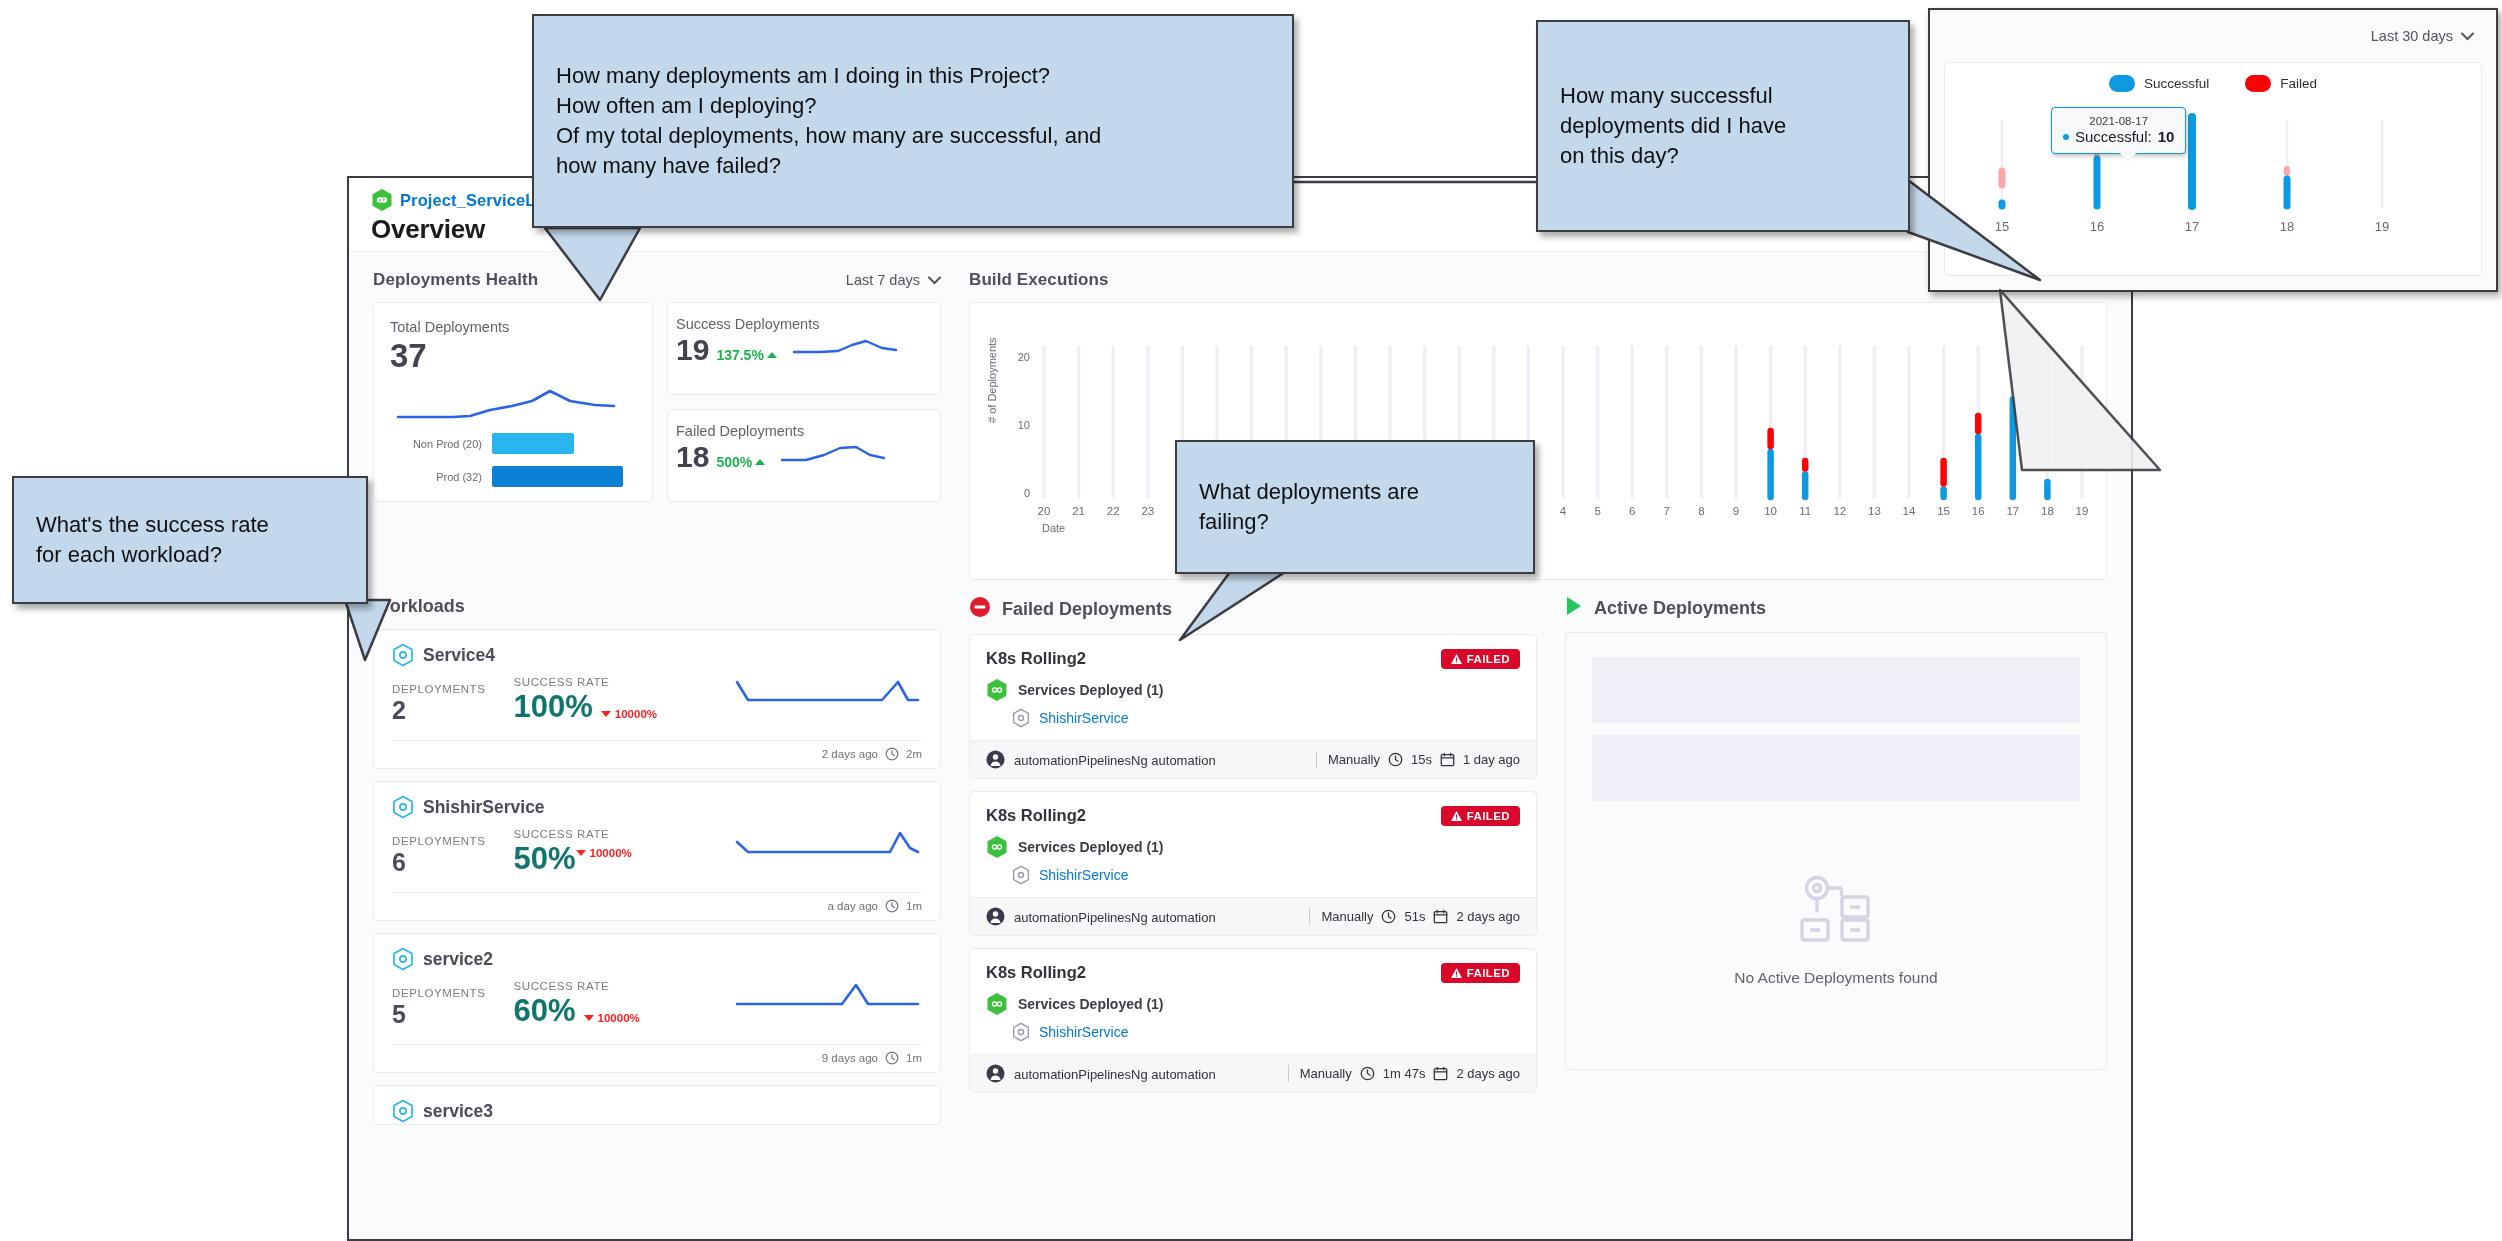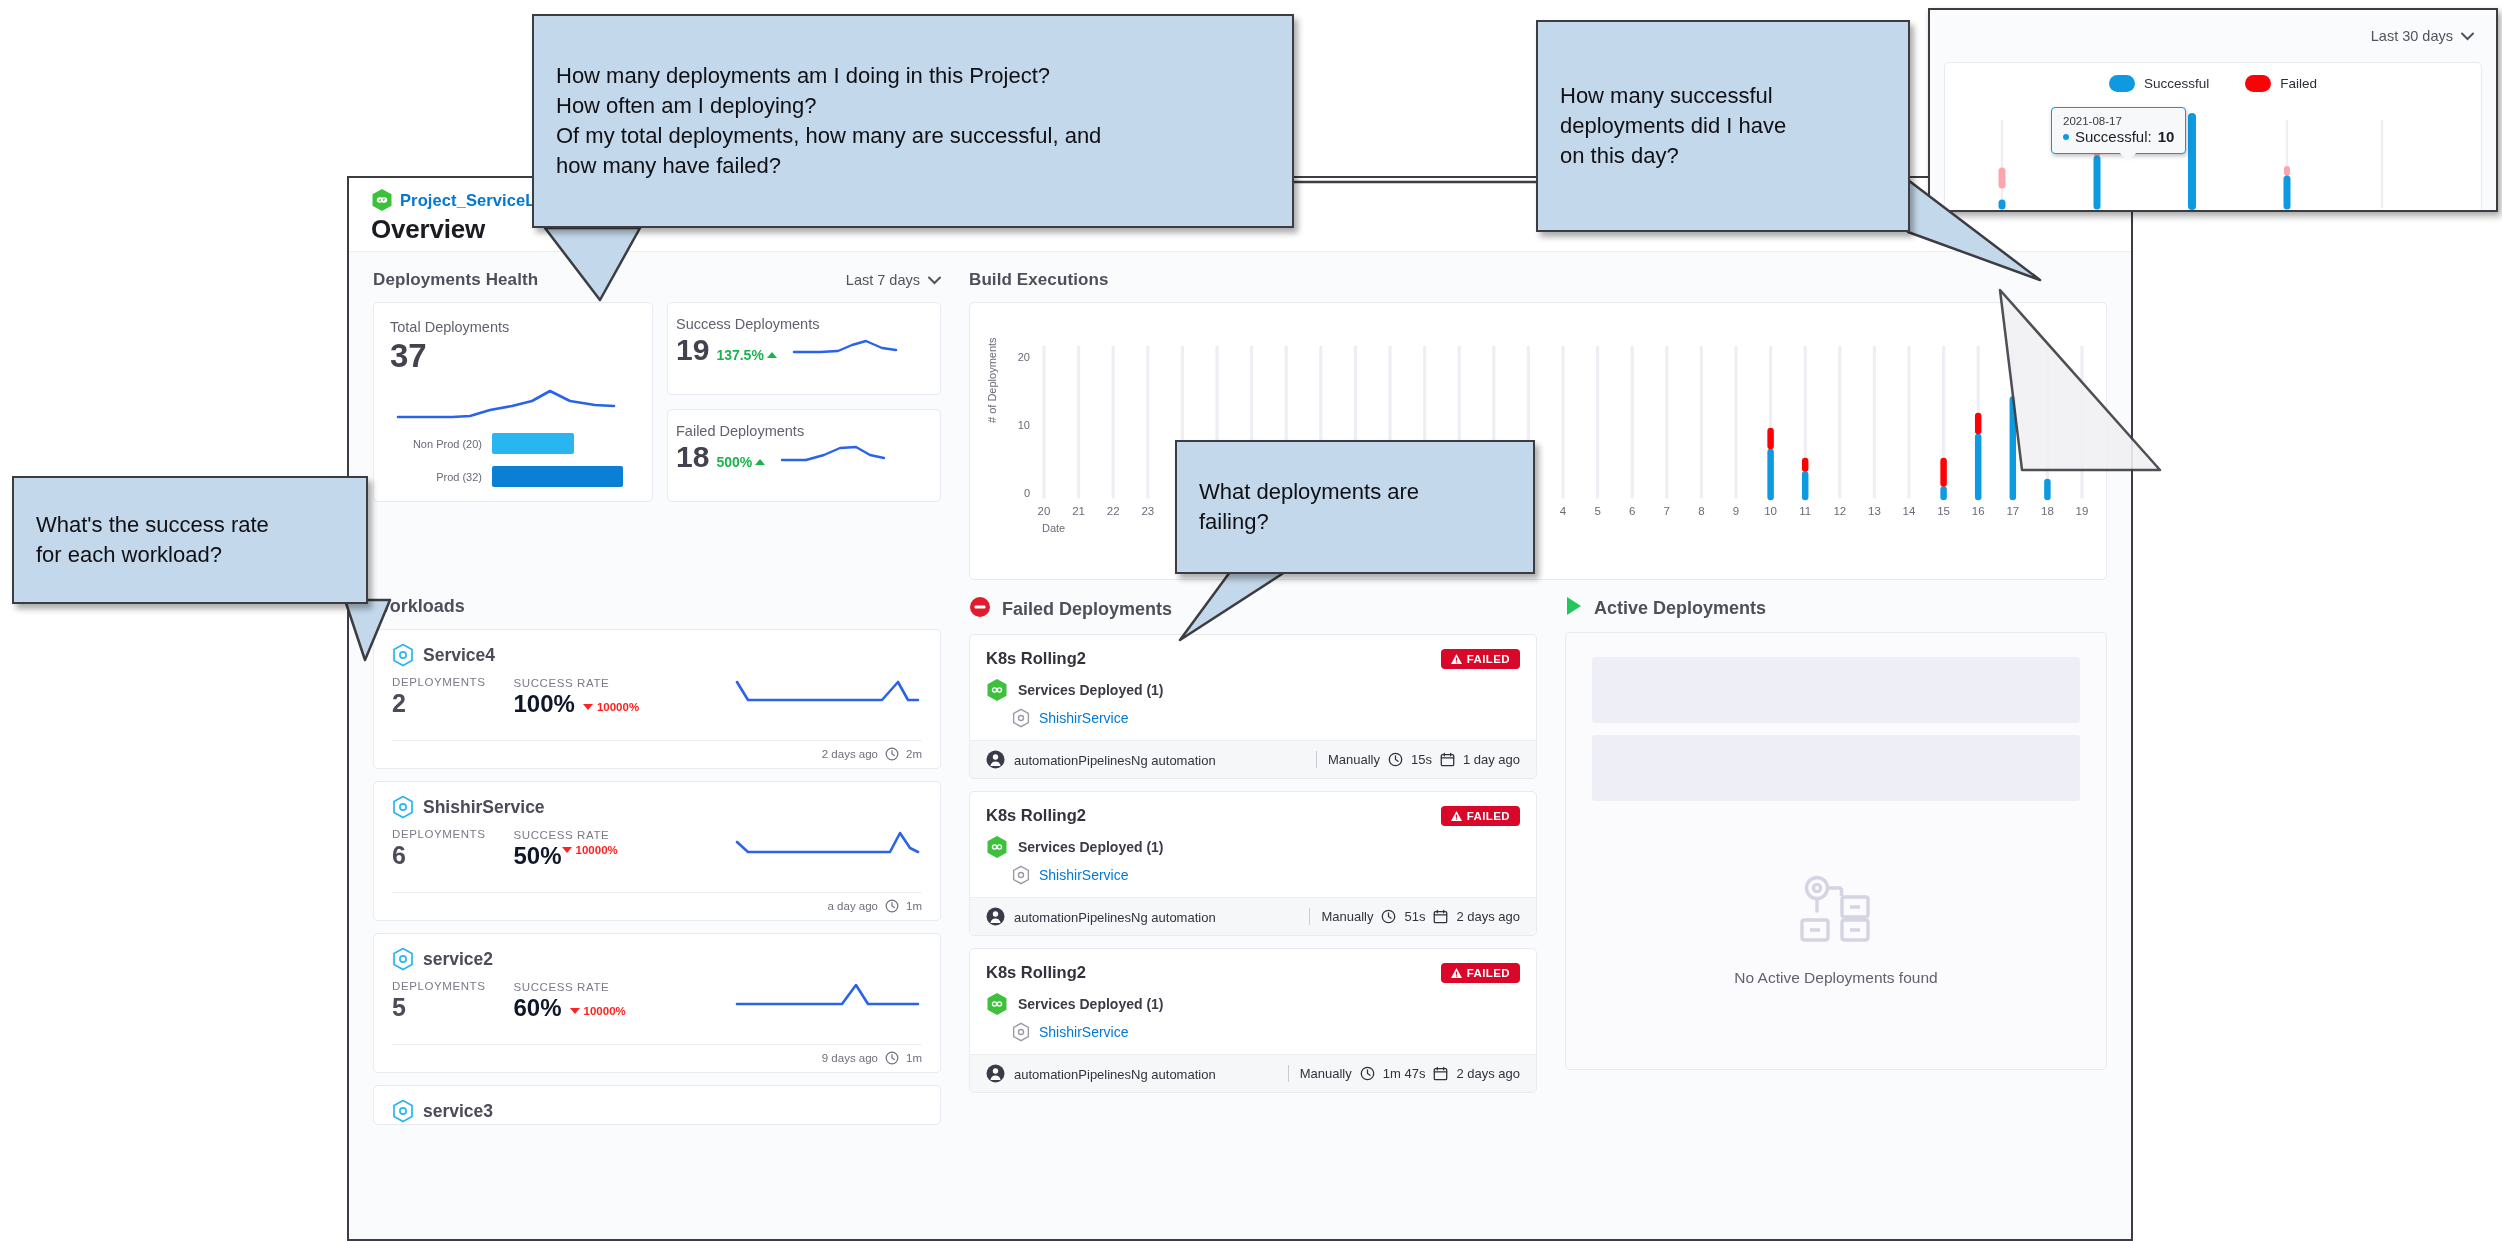--- a/index.html
+++ b/index.html
@@ -65,21 +65,21 @@
   .col-failed{width:568px;flex:none;}
   .col-active{flex:1;min-width:0;}
 
   .wl-card{height:140px;margin-top:12px;padding:13px 18px 0 18px;position:relative;}
   .wl-head{display:flex;align-items:center;gap:9px;}
   .wl-name{font-size:17.5px;font-weight:600;color:#4b4b59;}
   .wl-stats{display:flex;align-items:flex-end;margin-top:9px;}
   .wl-block{margin-right:28px;}
   .wl-cap{font-size:11.5px;color:#7a7a88;letter-spacing:.6px;font-weight:400;}
   .wl-big{font-size:25px;font-weight:700;color:#4b4b59;line-height:1.15;margin-top:1px;}
-  .wl-pct{font-size:24px;font-weight:700;color:#0f172a;line-height:1.15;margin-top:1px;}
+  .wl-pct{font-size:31px;font-weight:700;color:#0f766e;line-height:1.15;margin-top:1px;}
   .wl-delta{font-size:11.5px;font-weight:700;color:#ff1f1f;display:flex;align-items:center;gap:4px;
     position:relative;top:-5px;}
   .wl-spark{position:absolute;right:18px;top:46px;}
   .wl-foot{position:absolute;left:18px;right:18px;bottom:7px;border-top:1px solid #edeef2;
     padding-top:6px;display:flex;justify-content:flex-end;align-items:center;gap:7px;
     font-size:11.5px;color:#6f6f7d;}
 
   
   .fd-card{margin-top:12px;background:#fff;border:1px solid #e8eaef;border-radius:5px;overflow:hidden;}
   .fd-top{padding:14px 16px 12px 16px;}
@@ -99,23 +99,23 @@
   .vbar{width:1px;height:17px;background:#c9ccd4;margin-right:3px;}
 
   
   .ad-card{margin-top:12px;background:#fbfbfd;border:1px solid #e8eaef;border-radius:5px;
     height:438px;padding:24px 26px;box-sizing:border-box;position:relative;}
   .ghost{background:#eeeef6;border-radius:3px;}
   .empty{position:absolute;left:0;right:0;top:238px;text-align:center;}
   .empty-txt{font-size:15.5px;color:#62626f;margin-top:12px;}
 
   
-  .popup{position:absolute;left:1928px;top:8px;width:570px;height:204px;background:#fafbfc;
+  .popup{position:absolute;left:1928px;top:8px;width:570px;height:284px;background:#fafbfc;
     border:2.5px solid #3c3c42;box-sizing:border-box;
-    box-shadow:3px 4px 7px rgba(0,0,0,.35);overflow:hidden;}
+    box-shadow:3px 4px 7px rgba(0,0,0,.35);overflow:hidden;text-align:center;}
   .popup-head{height:52px;display:flex;align-items:center;justify-content:flex-end;padding-right:22px;}
   .popup-body{margin:0 14px;background:#fff;border:1px solid #e8eaef;border-radius:5px;
     height:212px;position:relative;}
   .legend{display:flex;align-items:center;justify-content:center;gap:36px;padding-top:12px;}
   .lg-item{display:flex;align-items:center;gap:9px;font-size:13.5px;color:#2e2e38;}
   .dot-blue{width:26px;height:17px;border-radius:9px;background:#0e9ae0;}
   .dot-red{width:26px;height:17px;border-radius:9px;background:#fb0306;}
   .tip{position:absolute;left:106px;top:44px;background:#f7f8f9;border:1.6px solid #0e9ae0;
     border-radius:4px;padding:7px 11px 8px 11px;box-shadow:1px 2px 4px rgba(0,0,0,.25);}
   .tip-date{font-size:11.5px;color:#3a3a45;}

